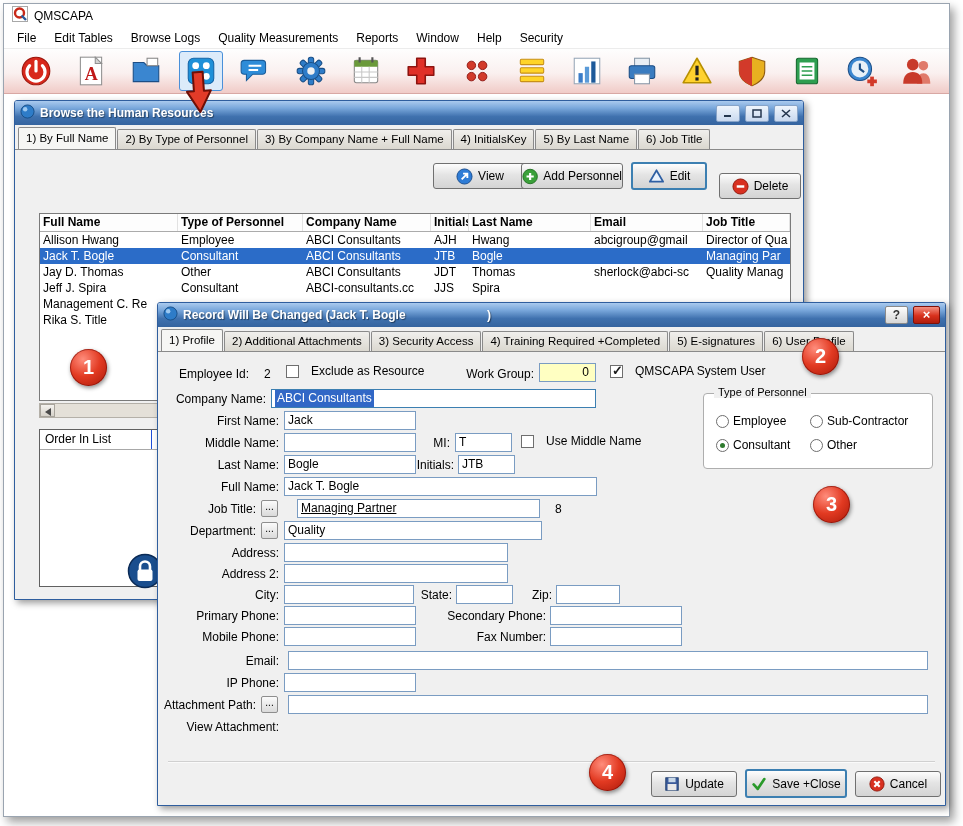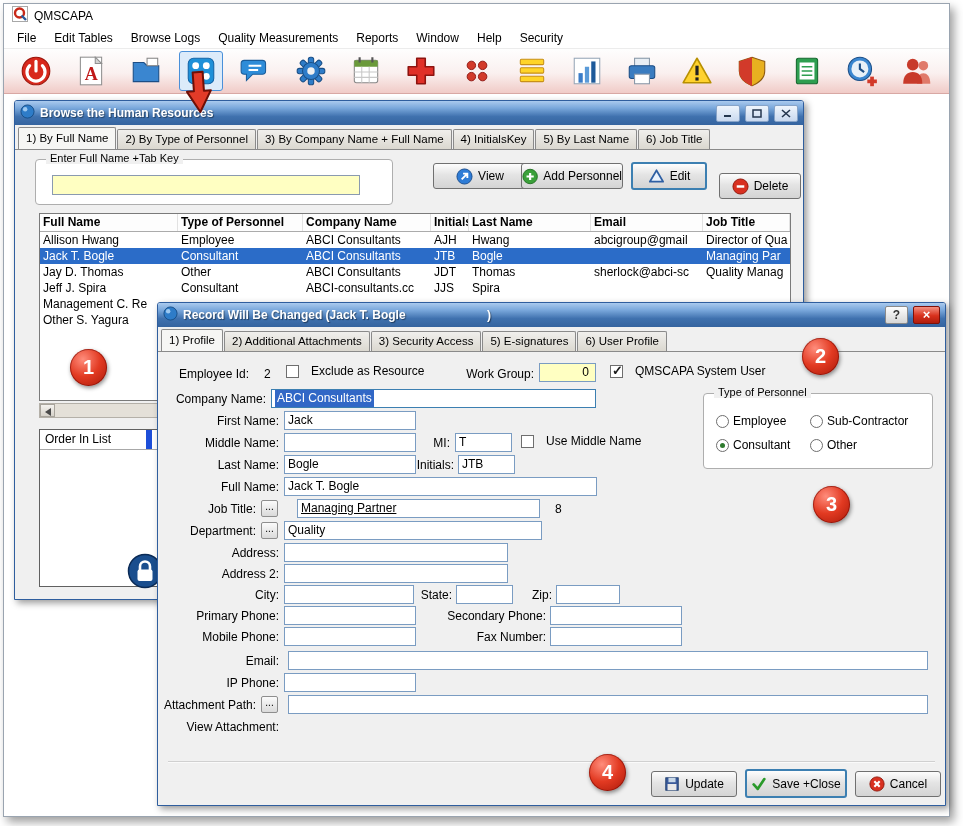--- a/index.html
+++ b/index.html
@@ -57,21 +57,21 @@
 
   .hscroll { position:absolute; left:24px; top:302px; width:752px; height:15px; background:#E4E0D8; border:1px solid #B4B0A8;
     display:flex; justify-content:space-between; }
   .scroll-arrow { width:15px; height:13px; background:linear-gradient(#F4F2EE,#D6D2CA); border:1px solid #A8A49C; position:relative; }
   .scroll-arrow::after { content:""; position:absolute; top:3px; border-style:solid; }
   .scroll-arrow.left::after { left:4px; border-width:4px 6px 4px 0; border-color:transparent #4A4A4A transparent transparent; }
   .scroll-arrow.right::after { left:5px; border-width:4px 0 4px 6px; border-color:transparent transparent transparent #4A4A4A; }
 
   .order-box { position:absolute; left:24px; top:328px; width:752px; height:158px; background:#fff; border:1px solid #606060; }
   .order-header { display:flex; height:20px; border-bottom:1px solid #A8A8A8; }
-  .order-header > div { padding:2px 5px; font-size:12px; border-right:6px solid #1d4ed8; white-space:nowrap; overflow:hidden; }
+  .order-header > div { padding:2px 5px; font-size:12px; border-right:1px solid #1d4ed8; white-space:nowrap; overflow:hidden; }
   .order-c0 { width:112px; } .order-c1 { flex:1; }
   .lock-badge { position:absolute; left:112px; top:452px; width:36px; height:36px; }
 
   
   .record-win { left:157px; top:302px; width:789px; height:504px; z-index:30; }
   .lbl { position:absolute; font-size:12px; text-align:right; white-space:nowrap; }
   .plain-val { position:absolute; font-size:12px; white-space:nowrap; }
   .fld { position:absolute; height:19px; background:#fff; border:1px solid #7A9CC2; font-size:12px; line-height:17px; padding:0 3px; white-space:nowrap; overflow:hidden; }
   .fld.yellow { background:#FFFFC2; text-align:right; padding-right:6px; }
   .fld.focus { border:1px solid #3C7FB1; }
@@ -282,24 +282,20 @@
   <div class="tabstrip">
     <span class="tab selected">1) By Full Name</span>
     <span class="tab">2) By Type of Personnel</span>
     <span class="tab">3) By Company Name + Full Name</span>
     <span class="tab">4) InitialsKey</span>
     <span class="tab">5) By Last Name</span>
     <span class="tab">6) Job Title</span>
   </div>
   <div class="win-bg"></div>
 
-  <div class="search-group">
-    <span class="group-label" style="background:#F0F0F0;">Enter Full Name +Tab Key</span>
-    <div class="search-input"></div>
-  </div>
 
   <div class="btn" style="left:418px; top:62px; width:94px; height:26px;">
     <svg width="17" height="17" viewBox="0 0 18 18">
         <circle cx="9" cy="9" r="8" fill="#2E7CD6" stroke="#1A4E8E"></circle>
         <path d="M6 12 L12 6 M7.5 6 H12 V10.5" stroke="#fff" stroke-width="2" fill="none"></path>
       </svg>
     <span>View</span>
   </div>
   <div class="btn" style="left:506px; top:62px; width:102px; height:26px;">
     <svg width="17" height="17" viewBox="0 0 18 18">
@@ -371,21 +367,21 @@
     <div class="grid-row">
       <div class="c0">Management C. Re</div>
       <div class="c1"></div>
       <div class="c2"></div>
       <div class="c3"></div>
       <div class="c4"></div>
       <div class="c5"></div>
       <div class="c6"></div>
     </div>
     <div class="grid-row">
-      <div class="c0">Other S. Yagura</div>
+      <div class="c0">Rika S. Title</div>
       <div class="c1"></div>
       <div class="c2"></div>
       <div class="c3"></div>
       <div class="c4"></div>
       <div class="c5"></div>
       <div class="c6"></div>
     </div>
   </div>
 
   <div class="hscroll">
@@ -421,20 +417,21 @@
       <span>Record Will Be Changed (Jack T. Bogle</span>
       <span style="margin-left:78px;">)</span>
     </span>
     <span class="helpbtn">?</span>
     <span class="closebtn">×</span>
   </div>
   <div class="tabstrip">
     <span class="tab selected">1) Profile</span>
     <span class="tab">2) Additional Attachments</span>
     <span class="tab">3) Security Access</span>
+    <span class="tab">4) Training Required +Completed</span>
     <span class="tab">5) E-signatures</span>
     <span class="tab">6) User Profile</span>
   </div>
   <div class="win-bg"></div>
 
   <span class="lbl" style="left:11px; top:64px; width:80px;">Employee Id:</span>
   <span class="plain-val" style="left:106px; top:64px;">2</span>
   <span class="cb" style="left:128px; top:61px;">
     <span class="cb-box"></span>
     <span>Exclude as Resource</span>

